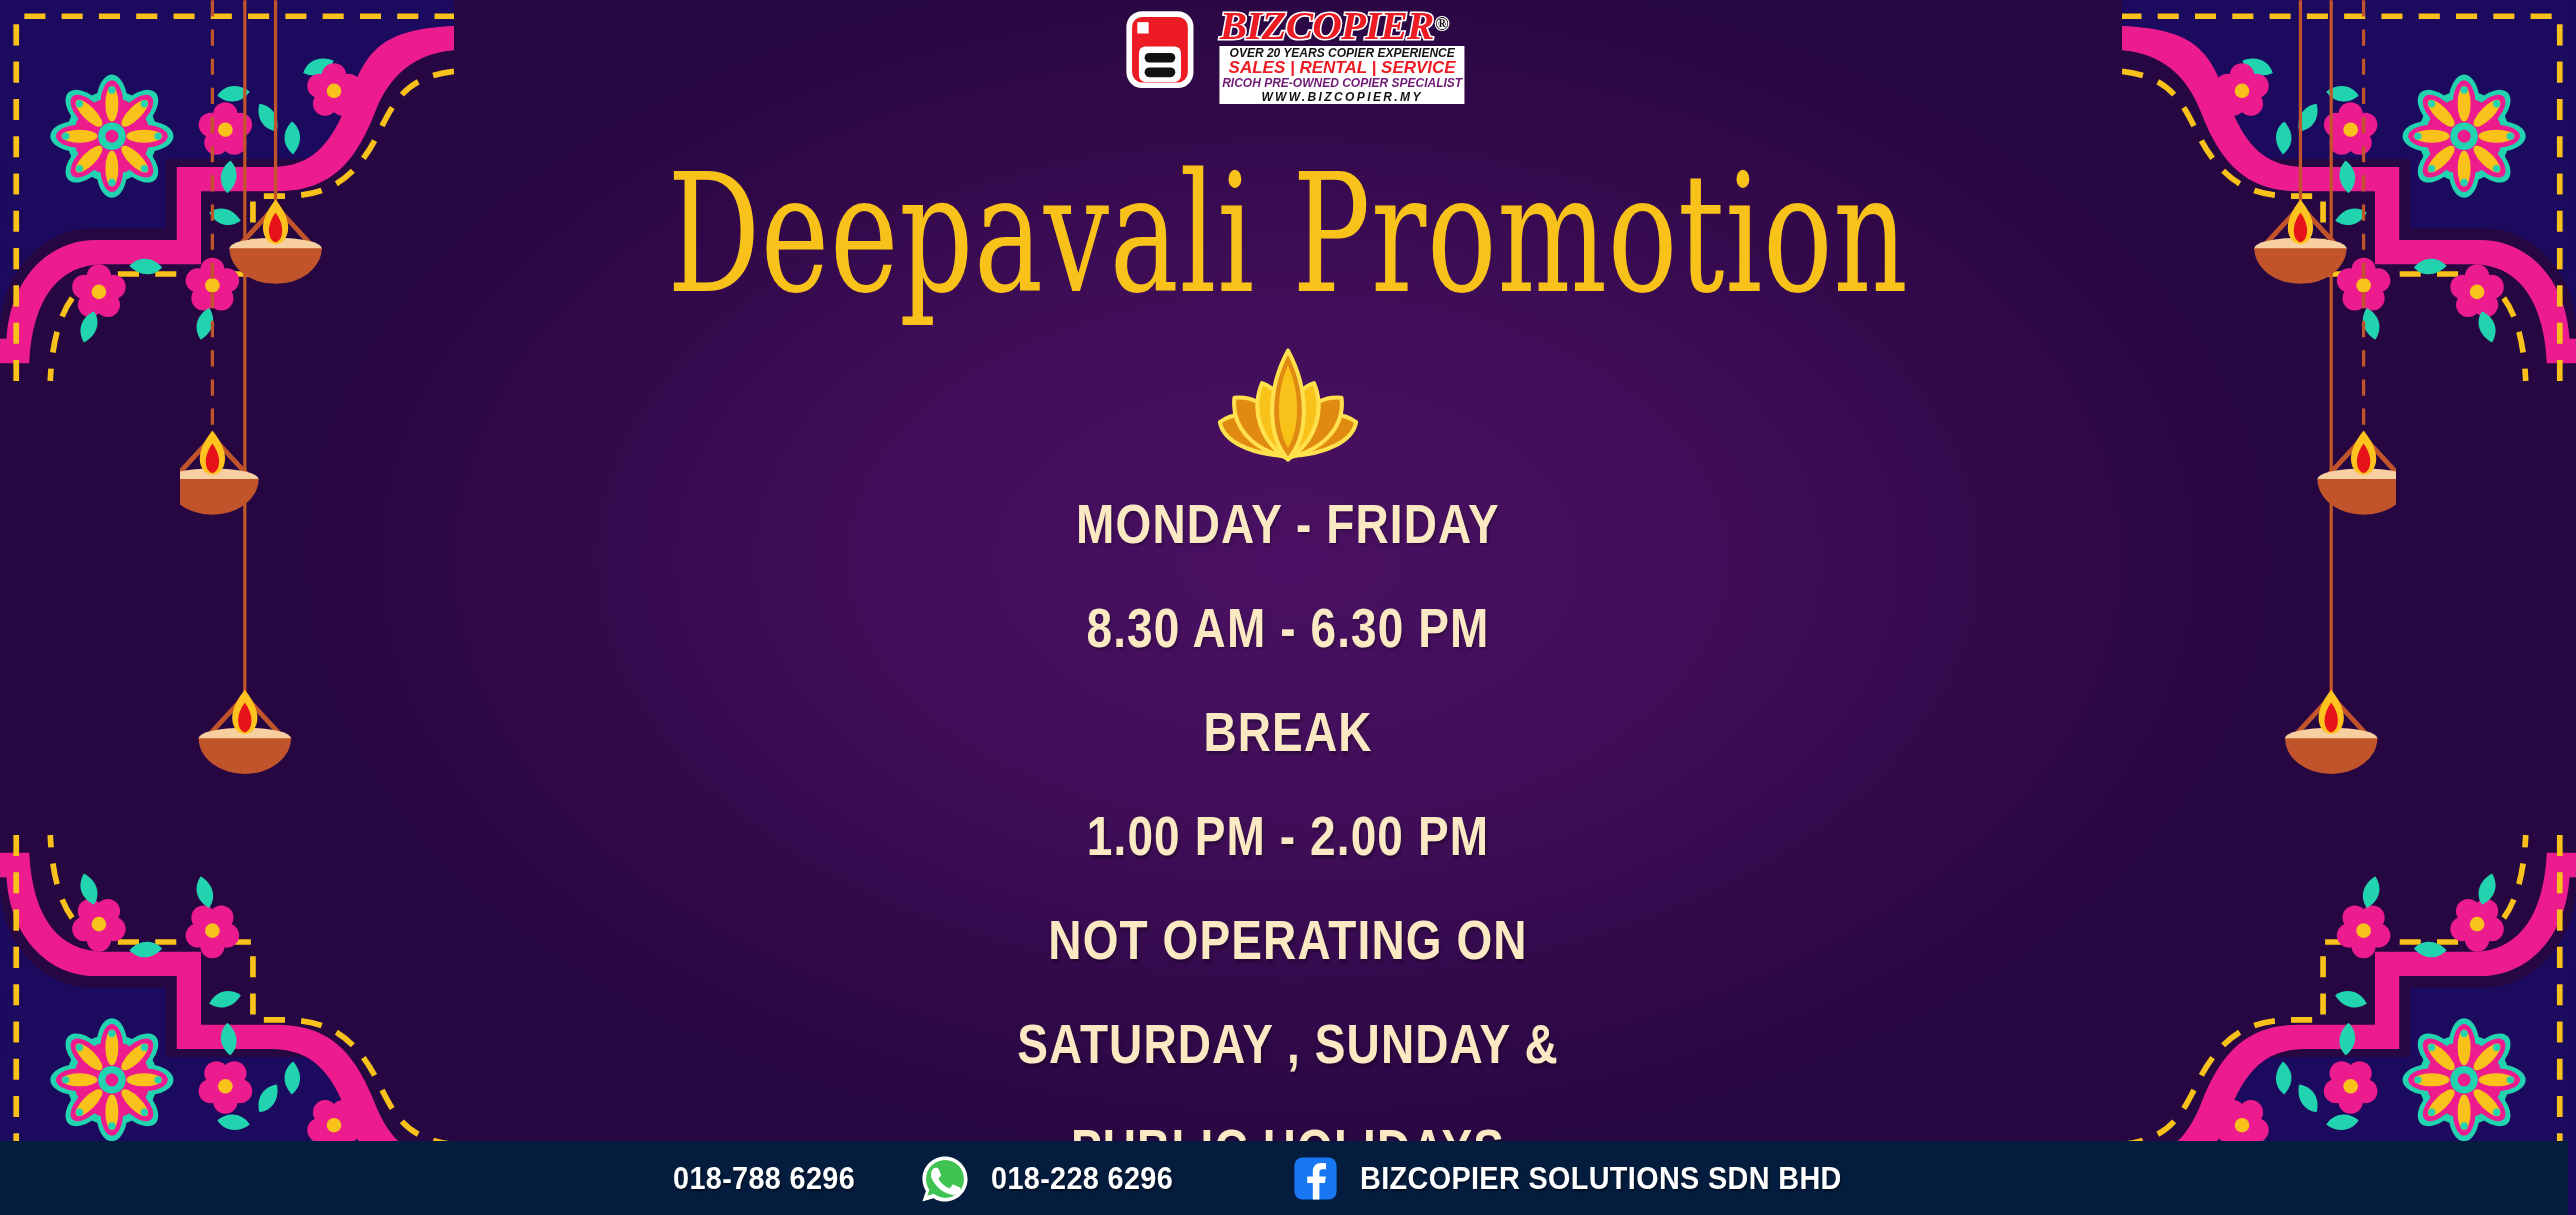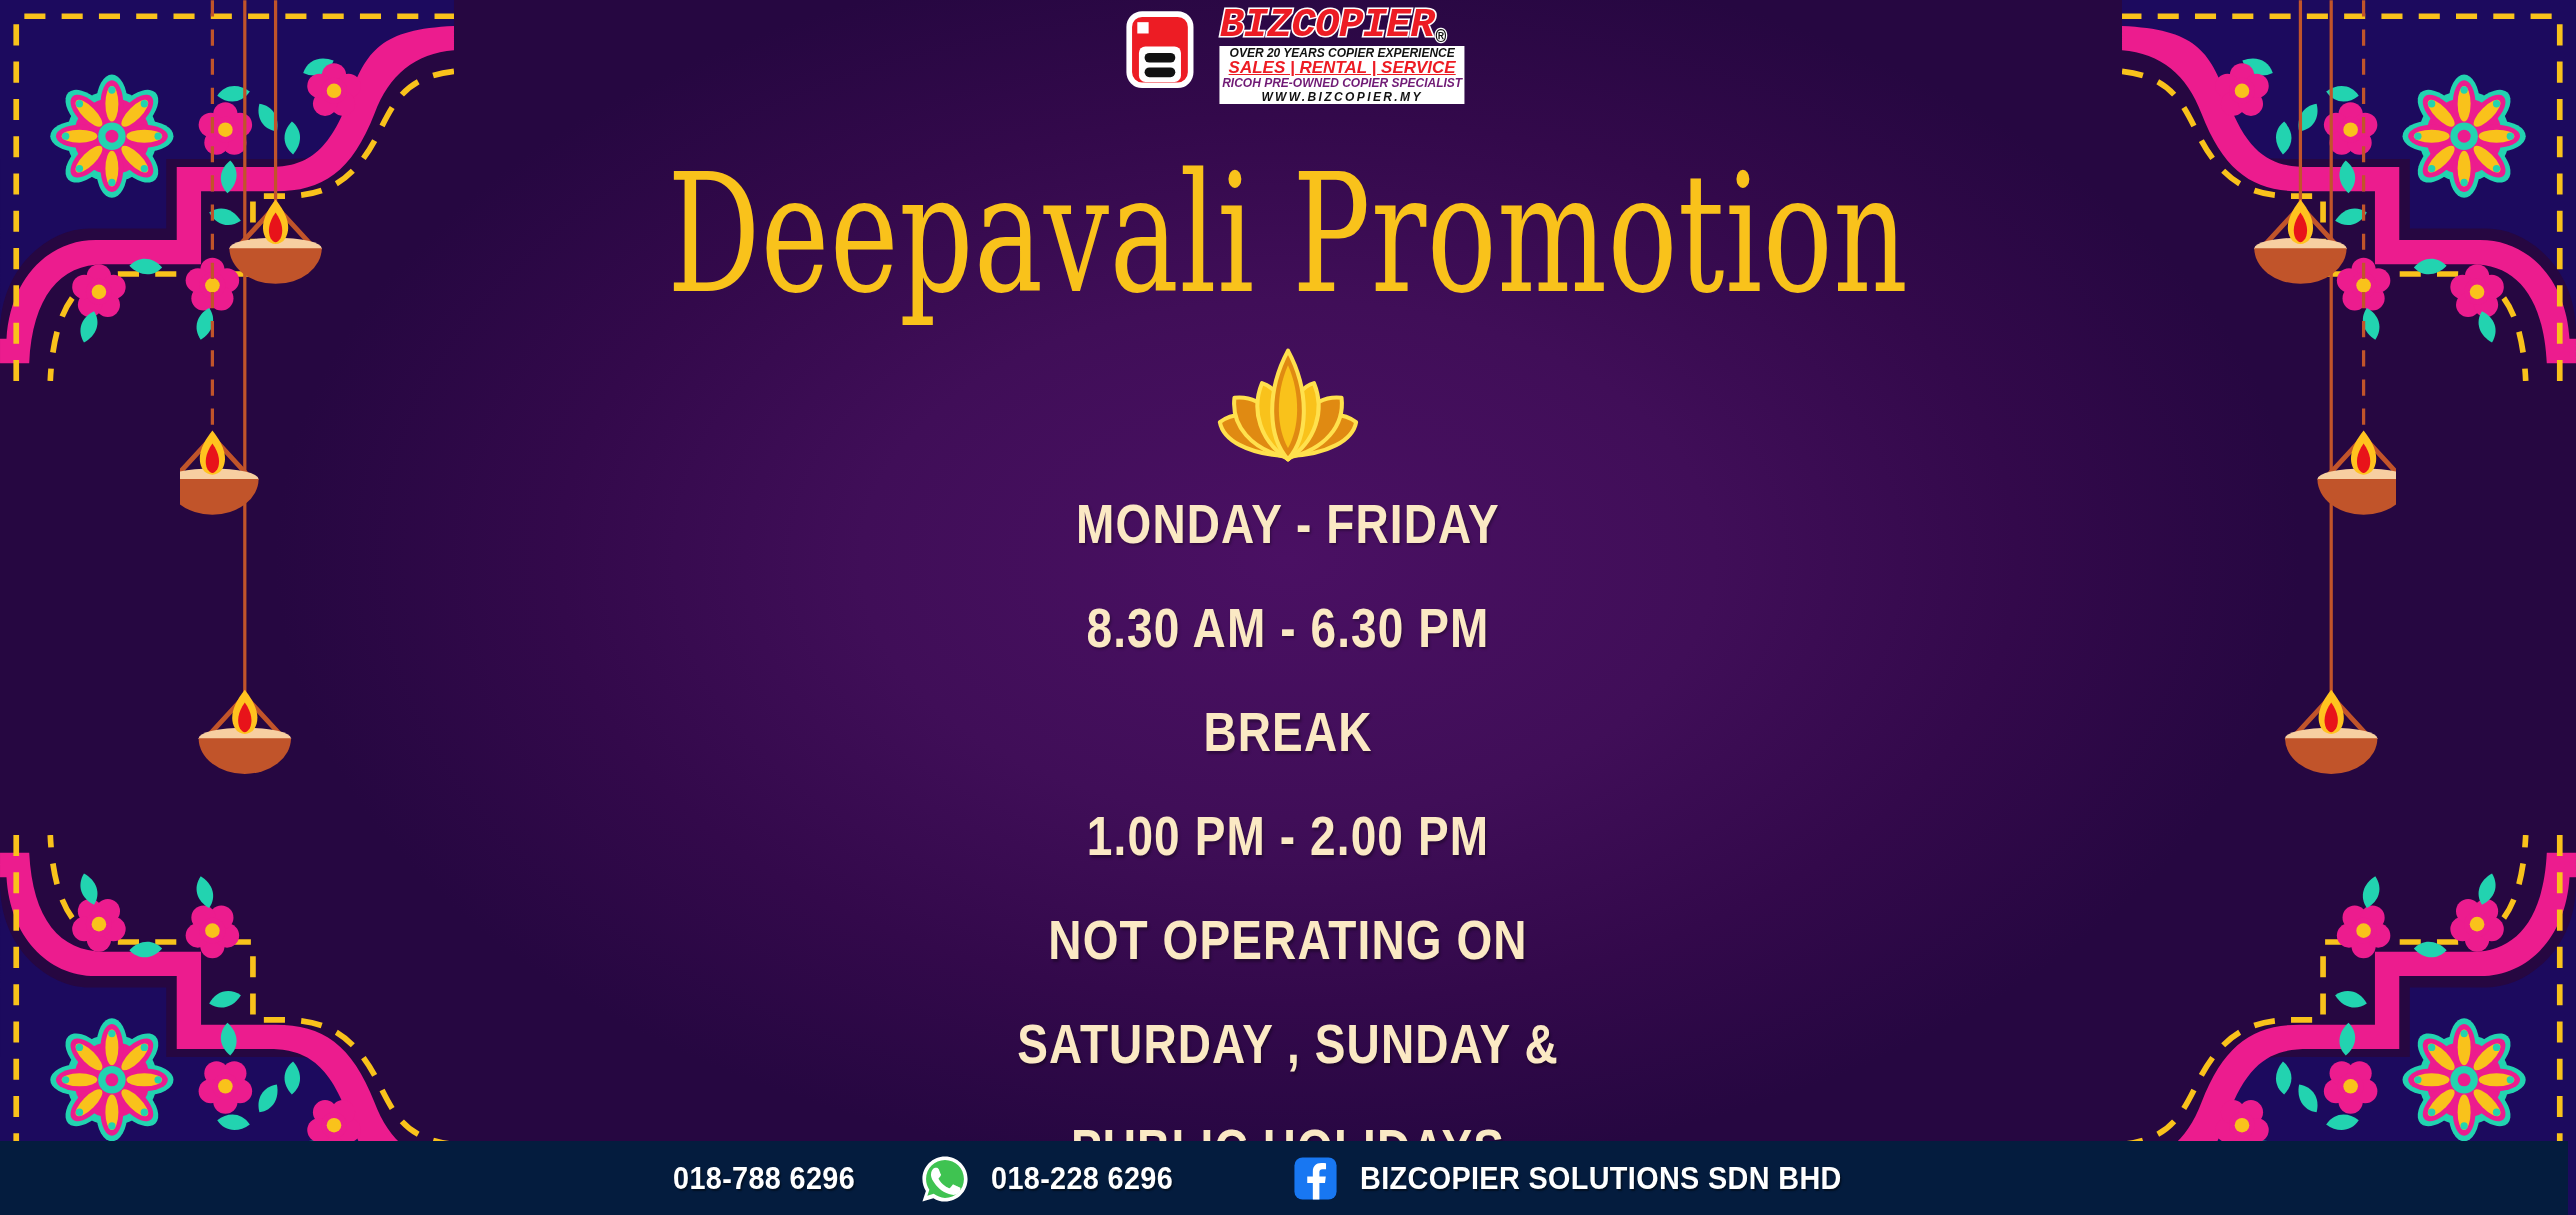--- a/index.html
+++ b/index.html
@@ -59,39 +59,39 @@
     line-height:1;
   }
   .logo-word{
     position:relative;
     font-size:41px; font-weight:bold;
     font-style:italic;
     letter-spacing:-0.8px;
     color:#ED1C24;
     -webkit-text-stroke:3.2px #ffffff;
     paint-order:stroke fill;
-    font-family:Liberation Mono, monospace;
-    display:flex; align-items:flex-end;
+    font-family:Liberation Serif, serif;
+    display:flex; align-items:center;
   }
   .logo-reg{
     font-size:18px;
     -webkit-text-stroke:2.4px #ffffff;
     color:#111;
     margin-left:1.6px;
     margin-top:-3.2px;
   }
   .logo-line{
     background:#ffffff;
     font-weight:bold; font-style:italic;
     text-align:center;
     white-space:nowrap;
     font-family:"Liberation Sans", sans-serif;
   }
   .logo-l1{ font-size:12px; color:#111; letter-spacing:0px; padding:0.8px 2.4px; }
-  .logo-l2{ font-size:17px; color:#ED1C24; letter-spacing:0px; padding:0 2.4px;text-decoration:underline; }
+  .logo-l2{ font-size:17px; color:#ED1C24; letter-spacing:0px; padding:0 2.4px; }
   .logo-l3{ font-size:12px; color:#701a75; letter-spacing:0px; padding:0.8px 2.4px; }
   .logo-l4{ font-size:12px; color:#111; letter-spacing:2.4px; padding:0.8px 2.4px; }
 
   
   .title{
     position:absolute;
     top:152px; left:0; right:0;
     text-align:center;
     z-index:6;
     font-family:"DejaVu Serif", serif;

